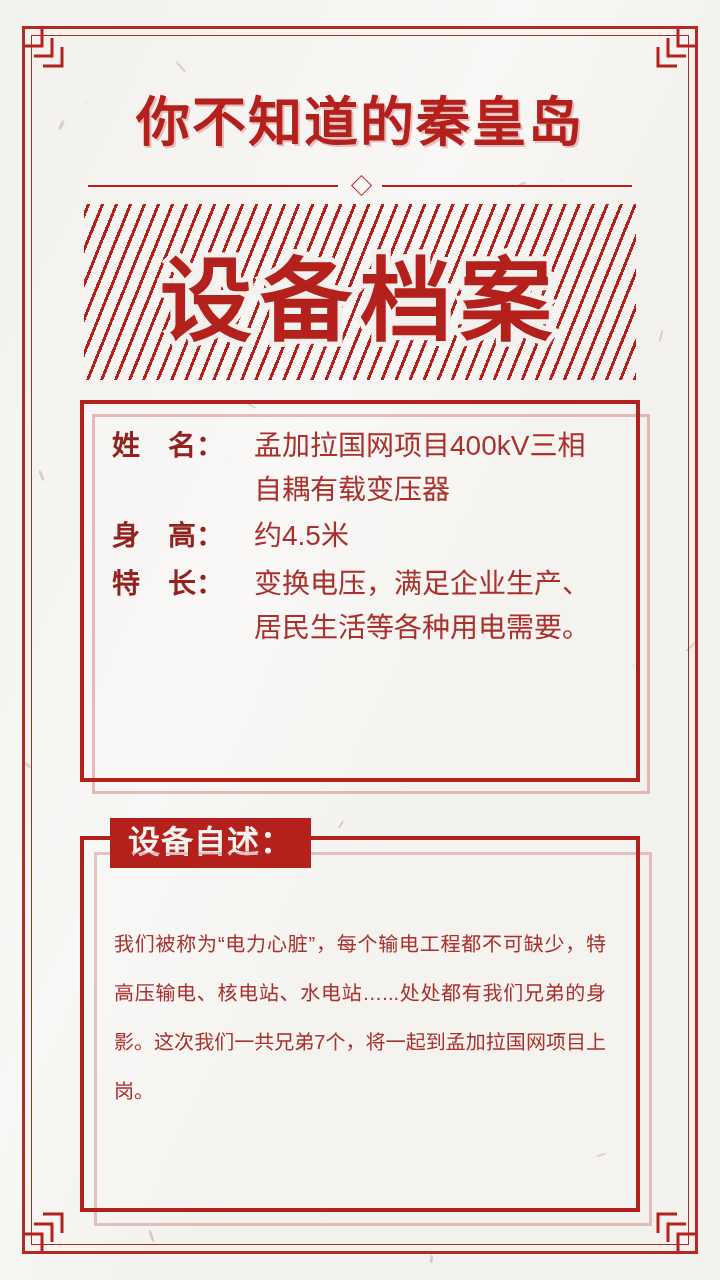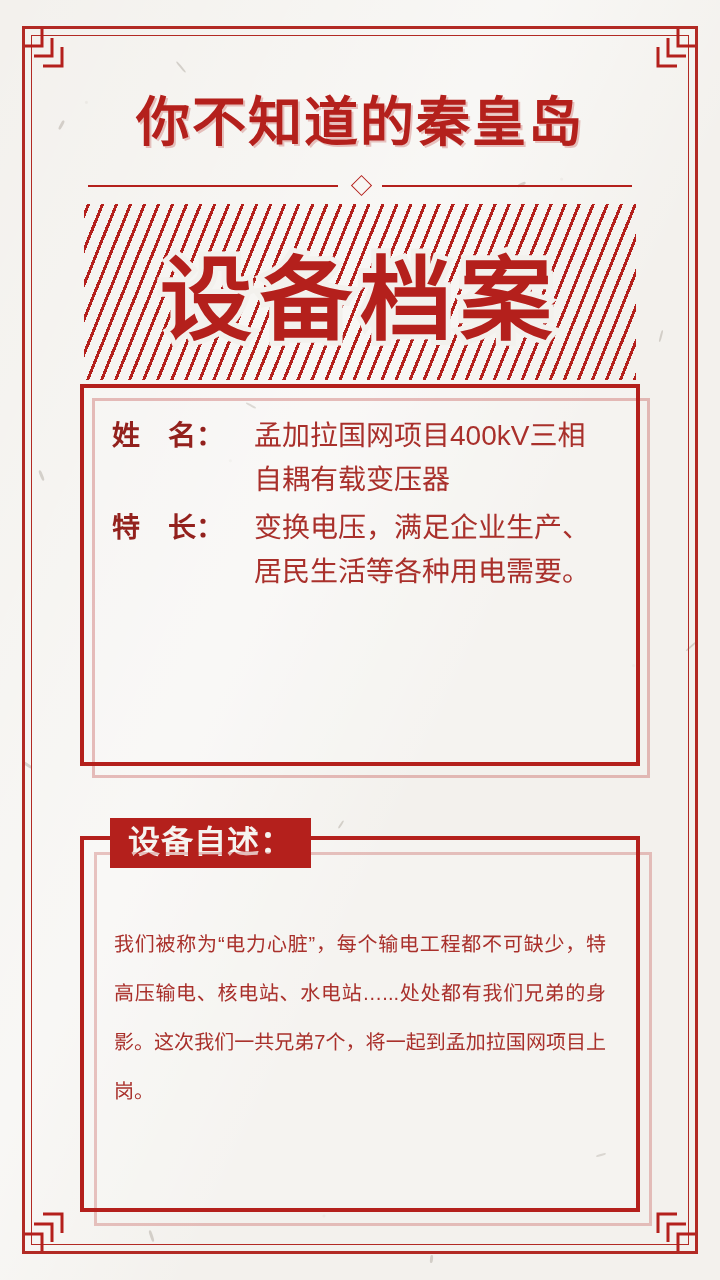--- a/index.html
+++ b/index.html
@@ -119,36 +119,36 @@
     height: 172px;
     display: flex;
     align-items: center;
     justify-content: center;
     font-size: 92px;
     font-weight: 900;
     letter-spacing: 8px;
     color: #b4201c;
     -webkit-text-stroke: 10px #f3f1ed;
     paint-order: stroke fill;
-    font-family: Liberation Mono, monospace;
+    font-family: Liberation Serif, serif;
   }
 
   
   .card {
     position: absolute;
     left: 80px;
     width: 560px;
     box-sizing: border-box;
     border: 4px solid #b4201c;
     background: rgba(255,255,255,0.18);
   }
   .card.profile {
-    top: 384px;
+    top: 400px;
     height: 382px;
-    padding: 26px 28px 10px 28px;
+    padding: 20px 28px 10px 28px;
   }
   .card.profile::after {
     content: "";
     position: absolute;
     left: 8px; top: 10px;
     width: 100%; height: 100%;
     border: 3px solid rgba(180,32,28,.28);
     pointer-events: none;
   }
 
@@ -275,20 +275,24 @@
 
   <div class="band"></div>
   <div class="band-title">设备档案</div>
 
   <div class="card profile">
     <div class="row">
       <span class="k">姓　名：</span>
       <span class="v">孟加拉国网项目400kV三相自耦有载变压器</span>
     </div>
     <div class="row">
+      <span class="k">身　高：</span>
+      <span class="v">约4.5米</span>
+    </div>
+    <div class="row">
     </div>
     <div class="row">
       <span class="k">特　长：</span>
       <span class="v">变换电压，满足企业生产、居民生活等各种用电需要。</span>
     </div>
   </div>
 
   <div class="card statement">
     <div class="tag">设备自述：</div>
     <div class="statement-body">我们被称为“电力心脏”，每个输电工程都不可缺少，特高压输电、核电站、水电站…...处处都有我们兄弟的身影。这次我们一共兄弟7个，将一起到孟加拉国网项目上岗。</div>

